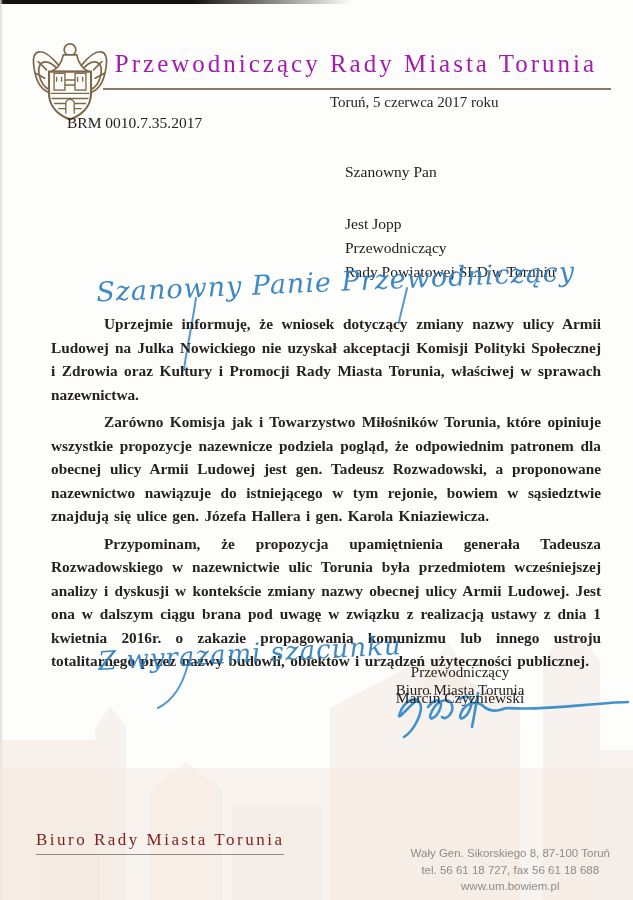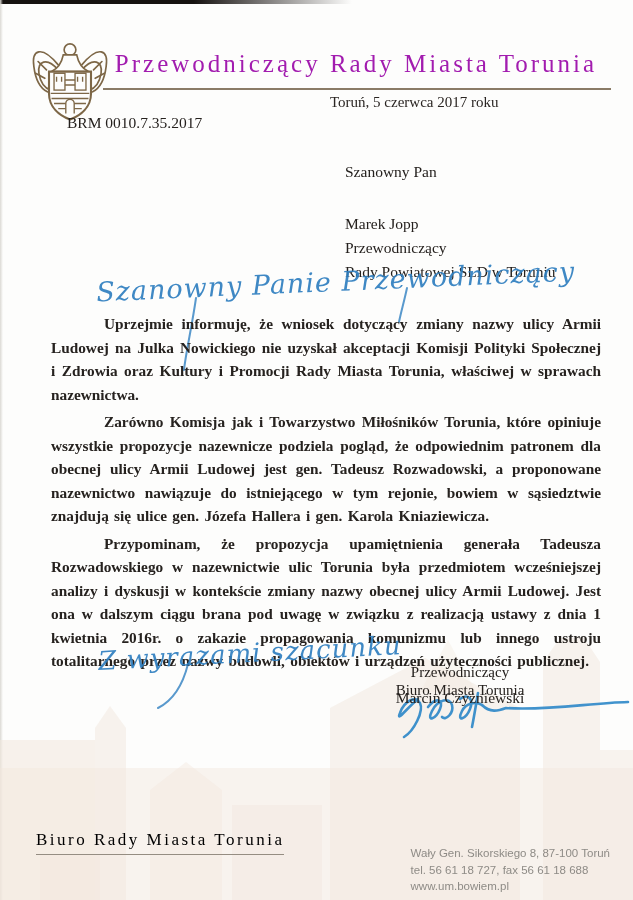--- a/index.html
+++ b/index.html
@@ -38,22 +38,22 @@
     font-size:15.3px;line-height:23.5px;text-align:justify;color:#26221f;word-spacing:1.5px;}
   .letter-body p{margin:4px;text-indent:53px;font-weight:bold;}
   
   .sig-block{position:absolute;left:352px;top:663px;width:216px;text-align:center;
     font-size:15px;line-height:18px;color:#25211e;}
   .sig-scribble{position:absolute;left:390px;top:691px;width:243px;height:50px;}
   .sig-name{position:absolute;left:352px;top:689px;width:216px;text-align:center;
     font-size:15.5px;color:#25211e;}
   
   .footer-office{position:absolute;left:36px;top:830px;font-size:17px;letter-spacing:2.5px;
-    color:#000000;border-bottom:1.5px solid #958d82;padding-bottom:4px;white-space:nowrap;}
-  .footer-address{position:absolute;right:23px;top:845px;text-align:left;
+    color:#7f1d1d;border-bottom:1.5px solid #958d82;padding-bottom:4px;white-space:nowrap;}
+  .footer-address{position:absolute;right:23px;top:845px;text-align:center;
     font-family:"Liberation Sans",sans-serif;font-size:11.5px;line-height:16.5px;color:#8e8b86;}
 </style>
 </head>
 <body>
 
 <div class="page">
 
   <div class="scan-top-strip"></div>
   <div class="scan-left-edge"></div>
 
@@ -94,21 +94,21 @@
   </svg>
 
   <div class="title">Przewodniczący Rady Miasta Torunia</div>
   <div class="title-rule"></div>
   <div class="date-line">Toruń, 5 czerwca 2017 roku</div>
   <div class="ref-number">BRM 0010.7.35.2017</div>
 
   <div class="recipient">
     <div>Szanowny Pan</div>
     <div class="gap"></div>
-    <div>Marek Jopp</div>
+    <div>Jest Jopp</div>
     <div>Przewodniczący</div>
     <div>Rady Powiatowej SLD w Toruniu</div>
   </div>
 
   <div class="hand hand-greeting">Szanowny Panie Przewodniczący</div>
   <svg class="ink-overlay" style="left:0;top:260px;width:633px;height:130px" viewBox="0 0 633 130">
     <g stroke="#2f7fc0" stroke-width="2" fill="none" opacity="0.8" stroke-linecap="round">
       <path d="M196 38 C192 66 186 92 184 110"></path>
       <path d="M407 28 C404 42 401 52 399 62"></path>
     </g>

